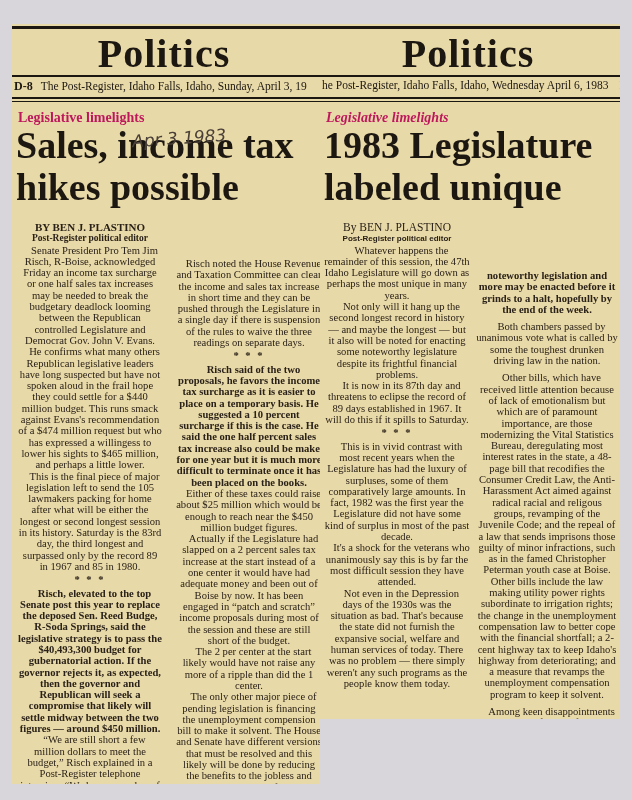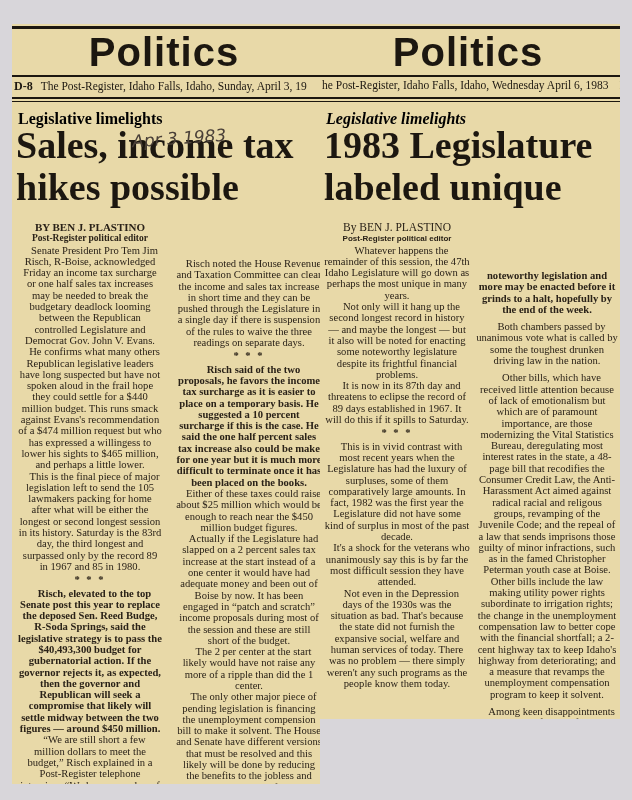--- a/index.html
+++ b/index.html
@@ -2,24 +2,24 @@
 <html><head>
 <meta charset="utf-8">
 <style>
   html,body{margin:0;padding:0;}
   body{width:632px;height:800px;background:#d8d6da;position:relative;overflow:hidden;font-family:"Liberation Serif",serif;color:#2a2218;}
   .clip{position:absolute;background:#e8d9a8;overflow:hidden;}
   #clipA{left:12px;top:24px;width:308px;height:760px;}
   #clipB{left:320px;top:24px;width:300px;height:695px;}
   .rule-thick{position:absolute;left:0;right:0;height:3px;background:#1c1710;}
   .rule-thin{position:absolute;left:0;right:0;height:1px;background:#1c1710;}
-  .politics{position:absolute;left:0;right:4px;top:6px;text-align:center;font-family:Liberation Sans, sans-serif;font-weight:bold;font-size:40px;letter-spacing:1px;color:#1c1710;}
+  .politics{position:absolute;left:0;right:4px;top:6px;text-align:center;font-family:Liberation Serif, serif;font-weight:bold;font-size:40px;letter-spacing:1px;color:#1c1710;}
   .dateline{position:absolute;left:0;right:0;top:55px;font-size:11.5px;white-space:nowrap;color:#1c1710;}
   .dateline .pg{font-size:12px;font-weight:bold;margin-right:8px;}
-  .kicker{position:absolute;top:86px;font-size:16px;font-weight:bold;color:#000000;}
+  .kicker{position:absolute;top:86px;font-size:14px;font-weight:bold;color:#be185d;}
   .kickerB{font-style:italic;}
   .headline{position:absolute;top:100px;font-size:38px;font-weight:bold;line-height:42px;color:#1c1710;white-space:nowrap;}
   .handdate{position:absolute;font-family:"DejaVu Sans",sans-serif;font-style:italic;font-size:17px;color:#4a4038;top:104px;left:120px;transform:rotate(-4deg);}
   .col{position:absolute;font-size:10.6px;line-height:11.3px;text-align:justify;color:#2a2218;}
   .col p{margin:0;text-indent:9px;text-align:center;}
   .col p.b{font-weight:bold;}
   .col p.ni{text-indent:0;}
   .byline{text-align:center;font-weight:bold;font-size:11px;text-indent:0!important;}
   .byline2{text-align:center;font-weight:bold;font-size:9.5px;text-indent:0!important;}
   .stars{text-align:center;font-weight:bold;text-indent:0!important;letter-spacing:2px;margin:2px 0!important;}

